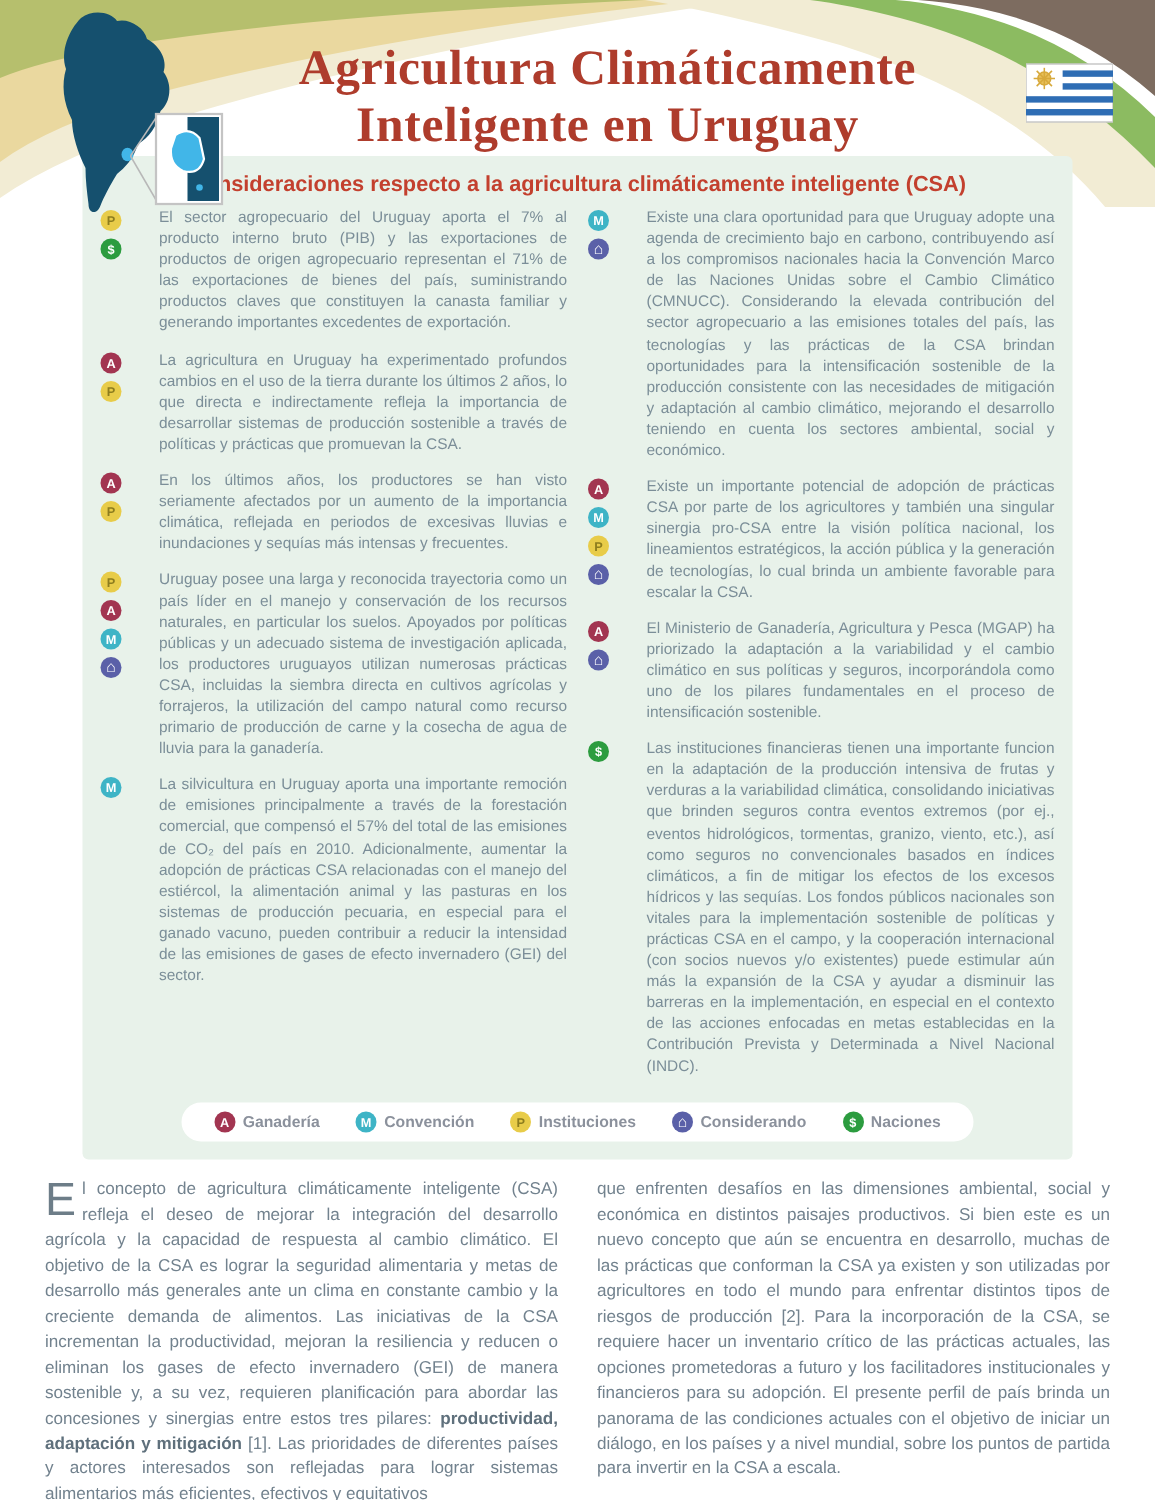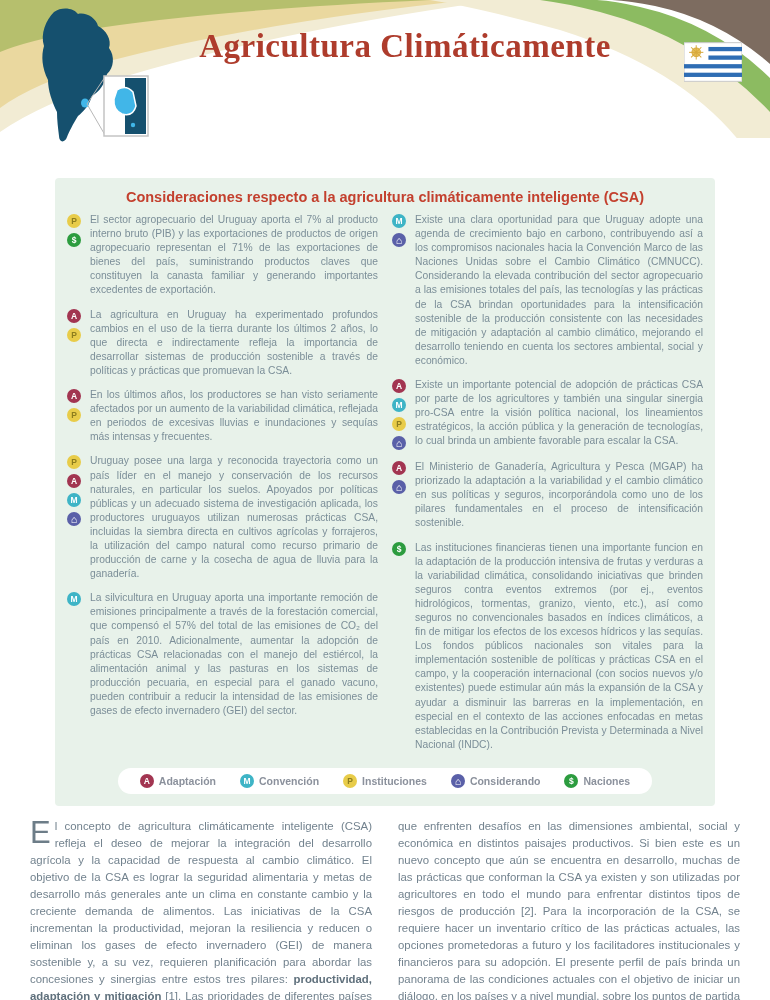--- a/index.html
+++ b/index.html
@@ -3,21 +3,21 @@
 <meta charset="utf-8">
 <style>
   * { margin:0; padding:0; box-sizing:border-box; }
   html,body { background:#fff; }
   .page {
     position:relative; width:770px; height:1000px; margin:0 auto;
     background:#fff; overflow:hidden;
     font-family:"Liberation Sans", sans-serif;
   }
   
-  .hero { position:relative; height:178px; }
+  .hero { position:relative; height:104px; }
   .hero-bands { position:absolute; inset:0; width:770px; height:138px; }
   .map-wrap { position:absolute; left:12px; top:4px; width:152px; height:140px; z-index:3; }
   .titles { position:absolute; left:150px; right:110px; top:28px; text-align:center; z-index:2;
     font-family:"Liberation Serif", serif; font-weight:700; color:#ae3c2c;
     font-size:33px; line-height:1.14; letter-spacing:0.5px; }
   .flag { position:absolute; right:28px; top:42px; width:58px; height:40px; z-index:3; }
   
   .mintbox {
     position:relative; z-index:2; margin:0 55px; background:#e8f2ea;
     border-radius:4px; padding:9px 12px 12px;
@@ -27,21 +27,21 @@
   .col { width:50%; }
   .bullet { display:flex; margin-bottom:10px; }
   .icol { display:flex; flex-direction:column; gap:5px; width:16px; margin-right:7px; padding-top:1px; flex:none; }
   .ic { display:inline-flex; width:14px; height:14px; border-radius:50%; color:#fff;
         font-size:8.5px; font-weight:700; align-items:center; justify-content:center; flex:none; }
   .ic-A { background:#a23551; }
   .ic-M { background:#3eb4c6; }
   .ic-P { background:#e8cc49; color:#8d7d1e; }
   .ic-I { background:#5a60a8; font-size:10.5px; }
   .ic-S { background:#2c9c3f; }
-  .btext { font-size:10.3px; line-height:1.37; text-align:justify; color:#7b8e98; }
+  .btext { font-size:10.3px; line-height:1.37; text-align:justify; color:#7b8e98;margin-left:16px; }
   .legend { display:flex; width:fit-content; margin:6px auto 0; background:#fff; border-radius:16px;
             padding:6px 22px; gap:24px; align-items:center; }
   .legend-item { display:flex; align-items:center; gap:5px; font-size:10.5px; color:#8b919c; font-weight:600; }
   
   .bodytext { display:flex; gap:26px; padding:12px 30px 4px; }
   .bcol { width:50%; }
   .para { font-size:11.4px; line-height:1.49; text-align:justify; color:#72828e; }
   .dropcap { float:left; font-size:31px; line-height:25px; padding:2px 4px 0 0; color:#6d7d88; }
   .para strong { color:#5f707c; }
 </style>
@@ -72,20 +72,21 @@
       <g>
         <rect x="92" y="72" width="44" height="60" fill="#ffffff" stroke="#c4c4c4" stroke-width="1.5"></rect>
         <rect x="113" y="74" width="21" height="56" fill="#15506e"></rect>
         <path d="M105,86 Q114,80 121,88 L124,102 Q121,113 110,110 Q101,106 102,95 Z" fill="#41b6e8" stroke="#ffffff" stroke-width="1.5"></path>
         <circle cx="121" cy="121" r="2.2" fill="#41b6e8"></circle>
       </g>
     </svg>
 
     <div class="titles">
       <div>Agricultura Climáticamente</div>
+      <div>Inteligente en Uruguay</div>
     </div>
 
     <svg class="flag" viewBox="0 0 57 38">
       <rect x="0" y="0" width="57" height="38" fill="#ffffff" stroke="#c9c9c9" stroke-width="1"></rect>
       <rect x="24" y="4.2" width="33" height="4.2" fill="#2e6db4"></rect>
       <rect x="24" y="12.6" width="33" height="4.2" fill="#2e6db4"></rect>
       <rect x="0" y="21.1" width="57" height="4.2" fill="#2e6db4"></rect>
       <rect x="0" y="29.5" width="57" height="4.2" fill="#2e6db4"></rect>
       <g stroke="#d7a93c" stroke-width="1">
         <circle cx="12" cy="9.5" r="4.2" fill="#e8c05a"></circle>
@@ -115,21 +116,21 @@
             <span class="ic ic-A">A</span>
             <span class="ic ic-P">P</span>
           </div>
           <p class="btext">La agricultura en Uruguay ha experimentado profundos cambios en el uso de la tierra durante los últimos 2 años, lo que directa e indirectamente refleja la importancia de desarrollar sistemas de producción sostenible a través de políticas y prácticas que promuevan la CSA.</p>
         </div>
         <div class="bullet">
           <div class="icol">
             <span class="ic ic-A">A</span>
             <span class="ic ic-P">P</span>
           </div>
-          <p class="btext">En los últimos años, los productores se han visto seriamente afectados por un aumento de la variabilidad climática, reflejada en periodos de excesivas lluvias e inundaciones y sequías más intensas y frecuentes.</p>
+          <p class="btext">En los últimos años, los productores se han visto seriamente afectados por un aumento de la importancia climática, reflejada en periodos de excesivas lluvias e inundaciones y sequías más intensas y frecuentes.</p>
         </div>
         <div class="bullet">
           <div class="icol">
             <span class="ic ic-P">P</span>
             <span class="ic ic-A">A</span>
             <span class="ic ic-M">M</span>
             <span class="ic ic-I">⌂</span>
           </div>
           <p class="btext">Uruguay posee una larga y reconocida trayectoria como un país líder en el manejo y conservación de los recursos naturales, en particular los suelos. Apoyados por políticas públicas y un adecuado sistema de investigación aplicada, los productores uruguayos utilizan numerosas prácticas CSA, incluidas la siembra directa en cultivos agrícolas y forrajeros, la utilización del campo natural como recurso primario de producción de carne y la cosecha de agua de lluvia para la ganadería.</p>
         </div>
@@ -170,21 +171,21 @@
             <span class="ic ic-S">$</span>
           </div>
           <p class="btext">Las instituciones financieras tienen una importante funcion en la adaptación de la producción intensiva de frutas y verduras a la variabilidad climática, consolidando iniciativas que brinden seguros contra eventos extremos (por ej., eventos hidrológicos, tormentas, granizo, viento, etc.), así como seguros no convencionales basados en índices climáticos, a fin de mitigar los efectos de los excesos hídricos y las sequías. Los fondos públicos nacionales son vitales para la implementación sostenible de políticas y prácticas CSA en el campo, y la cooperación internacional (con socios nuevos y/o existentes) puede estimular aún más la expansión de la CSA y ayudar a disminuir las barreras en la implementación, en especial en el contexto de las acciones enfocadas en metas establecidas en la Contribución Prevista y Determinada a Nivel Nacional (INDC).</p>
         </div>
       </div>
     </div>
 
     <div class="legend">
       <span class="legend-item">
         <span class="ic ic-A">A</span>
-        <span>Adaptación</span>
+        <span>Ganadería</span>
       </span>
       <span class="legend-item">
         <span class="ic ic-M">M</span>
         <span>Convención</span>
       </span>
       <span class="legend-item">
         <span class="ic ic-P">P</span>
         <span>Instituciones</span>
       </span>
       <span class="legend-item">

